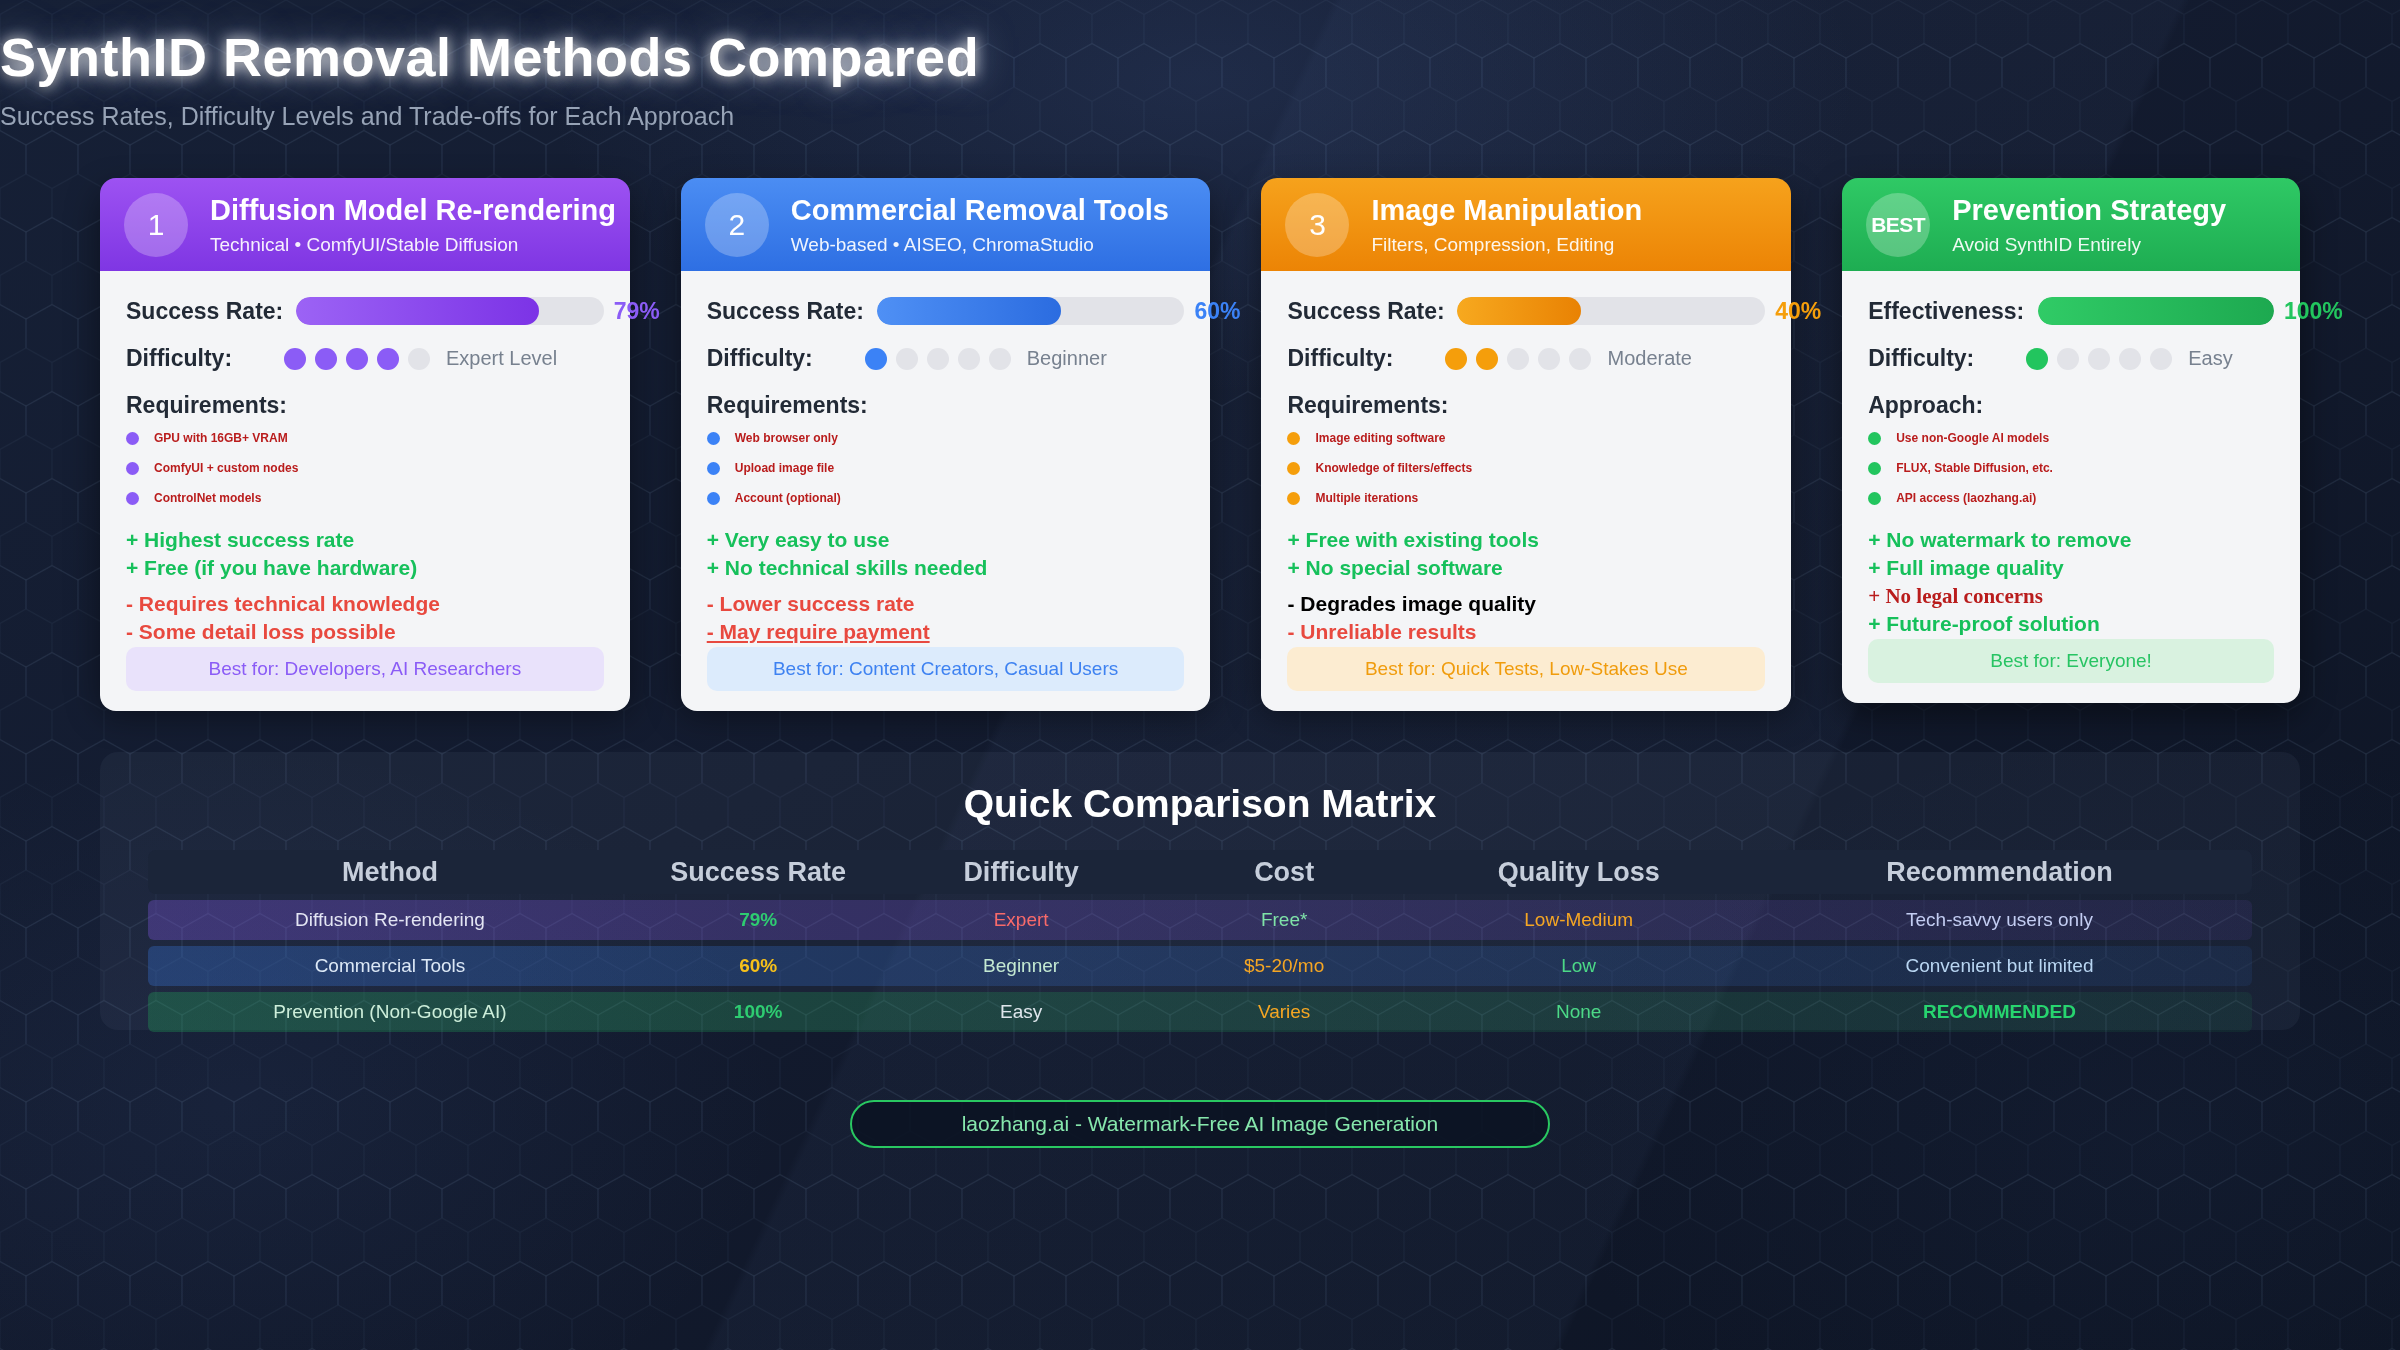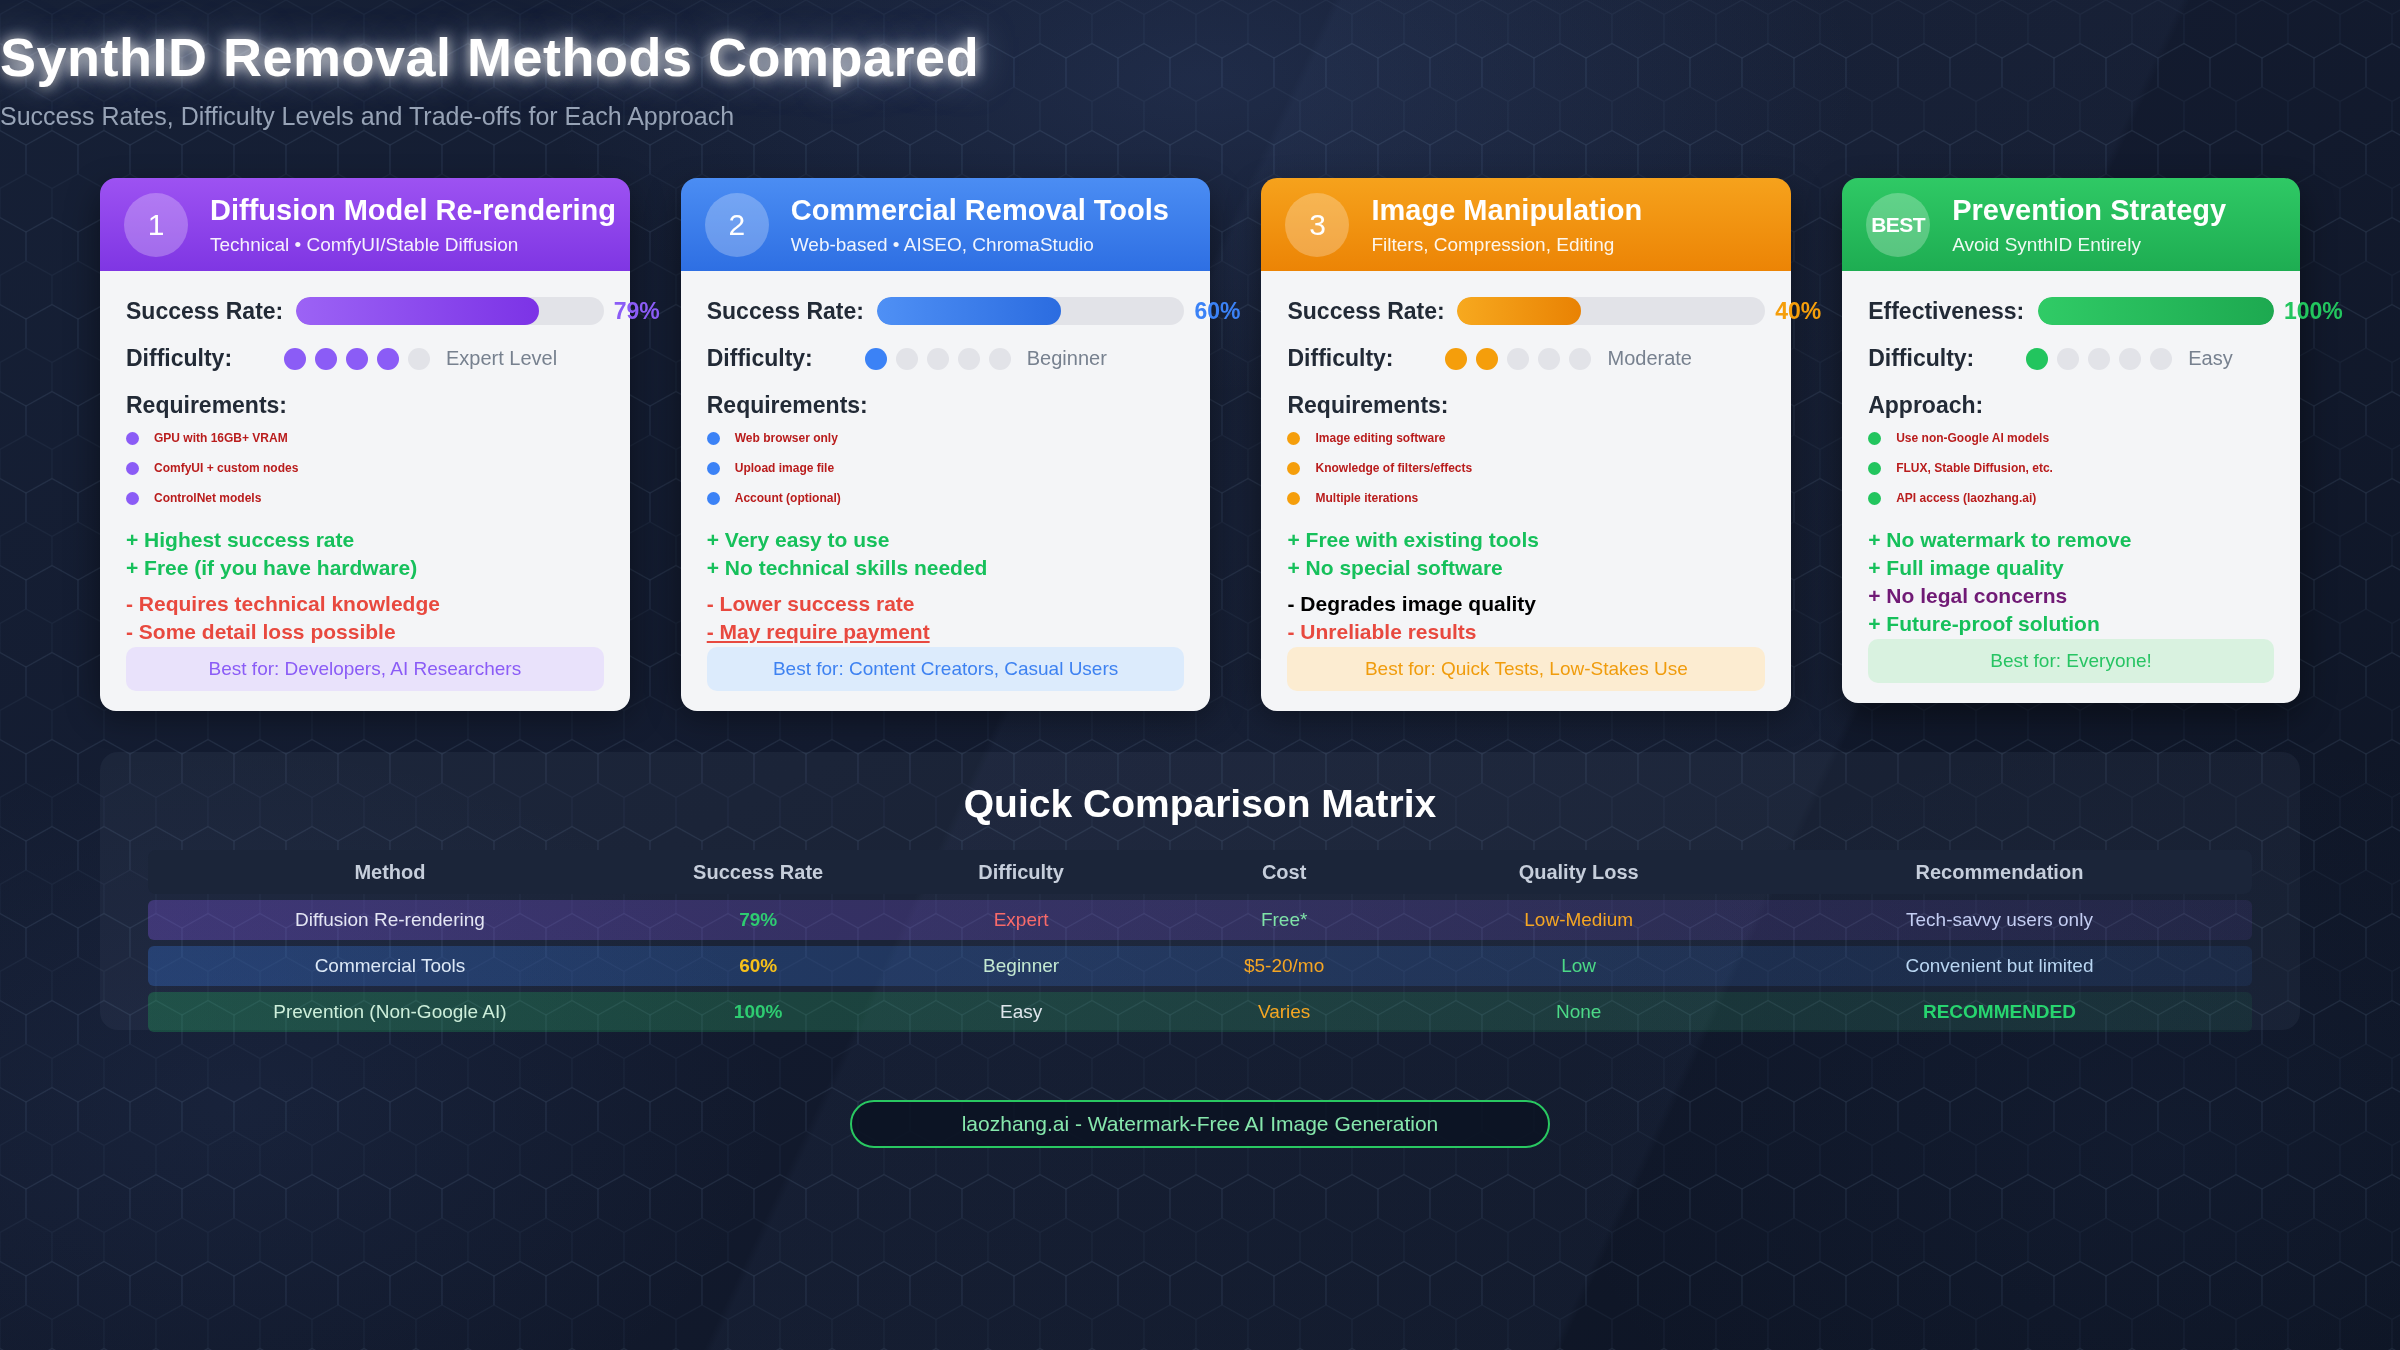--- a/index.html
+++ b/index.html
@@ -68,21 +68,21 @@
   .bf-purple{background:#e9e2fb;color:#8b5cf6;}
   .bf-blue{background:#dcebfc;color:#3e82f1;}
   .bf-orange{background:#fcecd1;color:#f09c0d;}
   .bf-green{background:#d9f2e0;color:#27c463;}
 
   
   .matrix{position:absolute;top:752px;left:100px;width:2200px;height:278px;border-radius:18px;
           background:rgba(151,170,200,0.065);padding:26px 48px 0;box-sizing:border-box;}
   .mx-title{text-align:center;font-size:39px;font-weight:bold;color:#ffffff;margin:4px 0 24px;}
   .mx-row{display:grid;grid-template-columns:23% 12% 13% 12% 16% 24%;align-items:center;text-align:center;}
-  .mx-head{height:44px;background:#1b2539;border-radius:8px;color:#c6cedb;font-size:20px;font-weight:bold;}
+  .mx-head{height:44px;background:#1b2539;border-radius:8px;color:#c6cedb;font-size:27px;font-weight:bold;}
   .mx-data{height:40px;margin-top:6px;border-radius:6px;font-size:19px;}
   .mx-row--purple{background:linear-gradient(90deg,rgba(139,92,246,0.30),rgba(139,92,246,0.09));}
   .mx-row--blue{background:linear-gradient(90deg,rgba(59,130,246,0.28),rgba(59,130,246,0.09));}
   .mx-row--green{background:linear-gradient(90deg,rgba(34,197,94,0.26),rgba(34,197,94,0.08));}
   .b{font-weight:bold;}
 
   
   .pill{position:absolute;top:1100px;left:1200px;transform:translateX(-50%);width:700px;height:48px;
         box-sizing:border-box;border:2px solid #29c861;border-radius:26px;
         background:rgba(11,19,34,0.85);color:#86e7ac;font-size:21px;
@@ -311,21 +311,21 @@
             <span class="req-txt">FLUX, Stable Diffusion, etc.</span>
           </div>
           <div class="req-item">
             <span class="bullet" style="background: rgb(34, 197, 94);"></span>
             <span class="req-txt">API access (laozhang.ai)</span>
           </div>
         </div>
         <div class="pros">
           <div class="pro" style="color: rgb(22, 192, 91);">+ No watermark to remove</div>
           <div class="pro" style="color: rgb(22, 192, 91);">+ Full image quality</div>
-          <div class="pro" style="color: #701a75;">+ No legal concerns</div>
+          <div class="pro" style="color: #b91c1c; font-family: Liberation Serif, serif;">+ No legal concerns</div>
           <div class="pro" style="color: rgb(22, 192, 91);">+ Future-proof solution</div>
         </div>
         <div class="bestfor bf-green">Best for: Everyone!</div>
       </div>
     </section>
 
   </div>
 
   <div class="matrix">
     <div class="mx-title">Quick Comparison Matrix</div>

